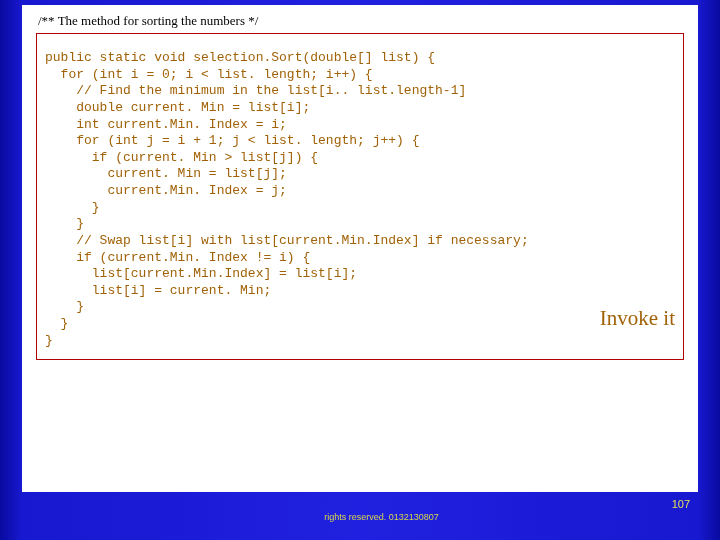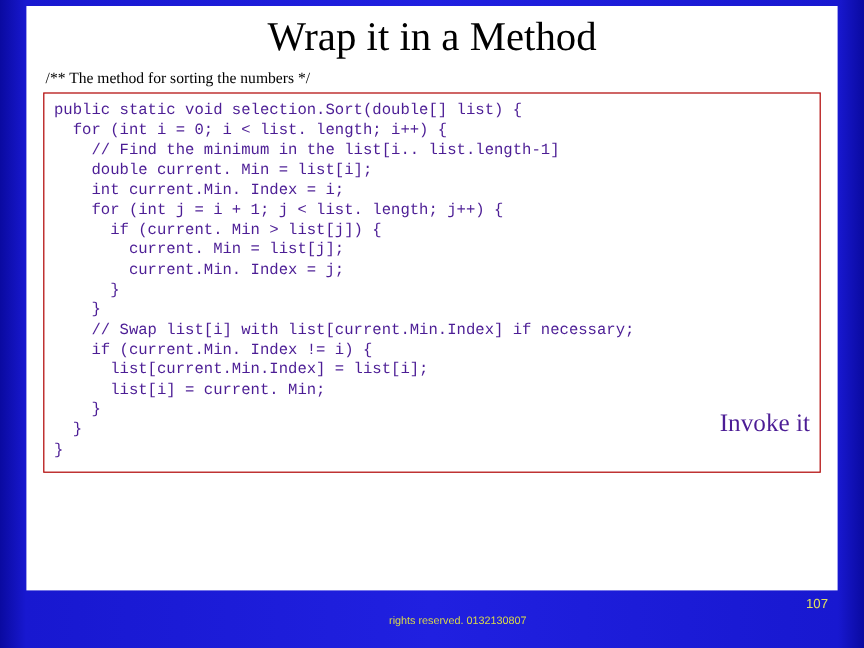--- a/index.html
+++ b/index.html
@@ -28,25 +28,25 @@
   }
   .comment {
     font-family: Liberation Serif, serif;
     font-size: 13px;
     color: #000;
     margin-bottom: 4px;
     margin-left: 2px;
   }
   .codebox {
     border: 1.5px solid #b00000;
-    padding: 6px 8px 10px 8px;
+    padding: 16px 8px 10px 8px;
     font-family: "Courier New", monospace;
     font-size: 13px;
     line-height: 1.28;
-    color: #4c1d95;
+    color: #a16207;
     position: relative;
     white-space: pre;
   }
   .annotation {
     position: absolute;
     right: 8px;
     bottom: 25px;
     font-family: "Times New Roman", serif;
     font-size: 21px;
     text-align: left;
@@ -71,21 +71,20 @@
     font-size: 11px;
     color: #e0e060;
     font-family: Arial, sans-serif;
     margin-top: 37px;
   }
 </style>
 </head>
 <body>
 
 <div class="slide">
-  <div class="title">Wrap it in a Method</div>
   <div class="comment">/** The method for sorting the numbers */</div>
   <div class="codebox"><span>public static void selection.Sort(double[] list) {
   for (int i = 0; i &lt; list. length; i++) {
     // Find the minimum in the list[i.. list.length-1]
     double current. Min = list[i];
     int current.Min. Index = i;
     for (int j = i + 1; j &lt; list. length; j++) {
       if (current. Min &gt; list[j]) {
         current. Min = list[j];
         current.Min. Index = j;

